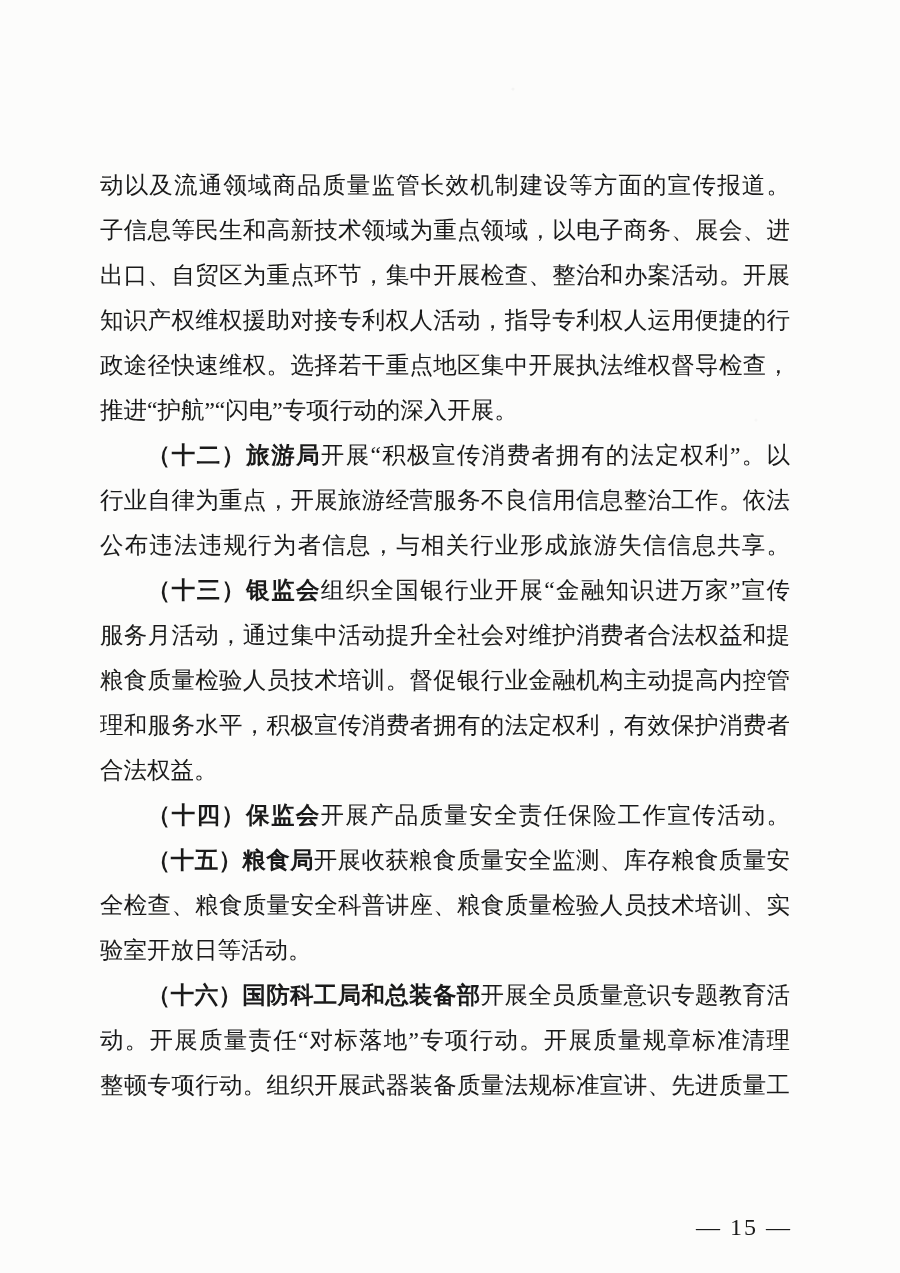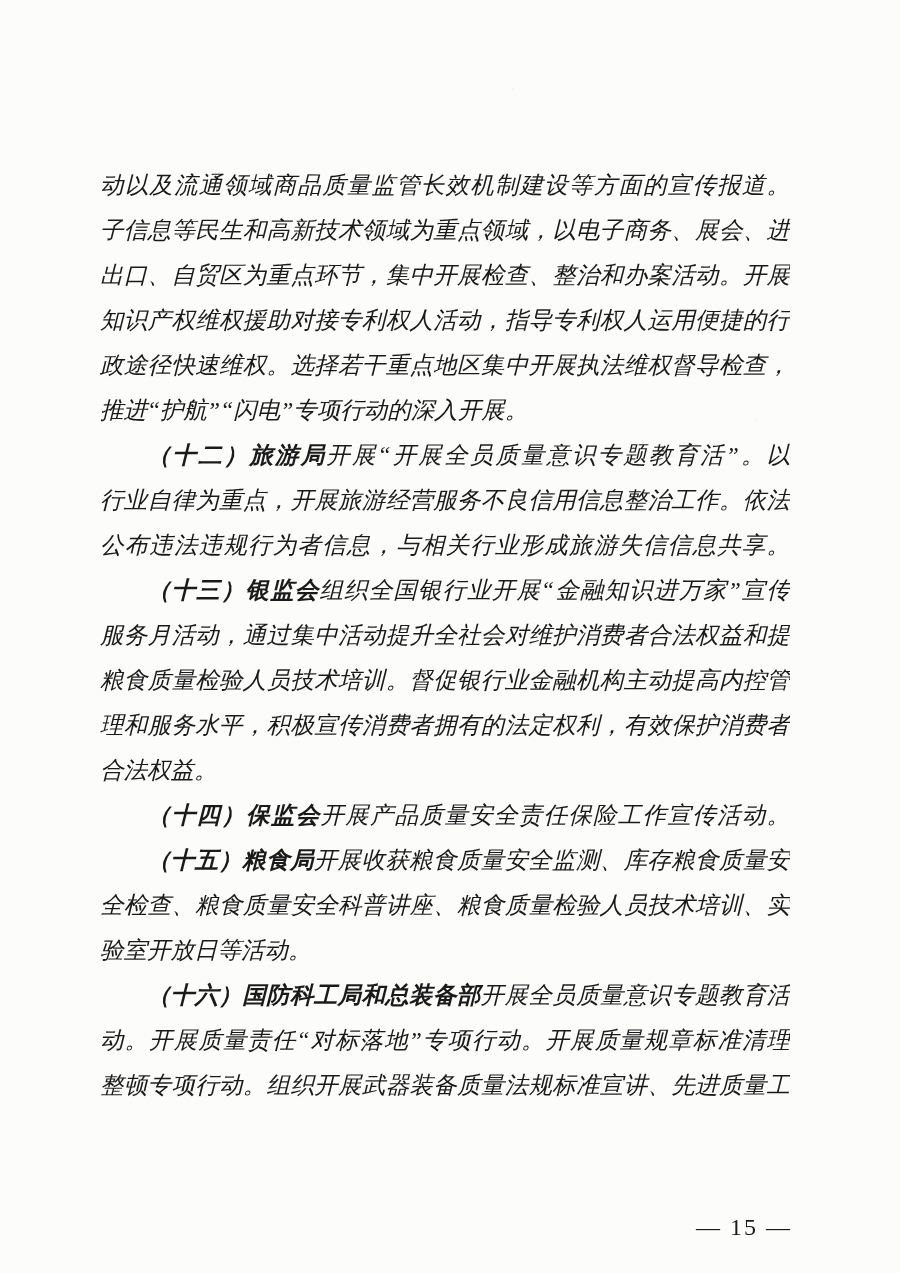--- a/index.html
+++ b/index.html
@@ -31,21 +31,20 @@
   }
   .line {
     font-size: 23.5px;
     height: 45px;
     line-height: 45px;
     text-align: justify;
     text-align-last: justify;
     text-justify: inter-character;
     overflow: hidden;
     letter-spacing: 0;
-    font-style: italic;
   }
   .line.left {
     text-align: center;
     text-align-last: left;
   }
   .line.indent {
     text-indent: 47px;
   }
   .seg-bold {
     font-weight: 700;
@@ -65,21 +64,21 @@
 <body>
 
 <div class="page">
   <main class="text-block" id="text-block">
       <div class="line"><span class="seg">动以及流通领域商品质量监管长效机制建设等方面的宣传报道。</span></div>
       <div class="line"><span class="seg">子信息等民生和高新技术领域为重点领域，以电子商务、展会、进</span></div>
       <div class="line"><span class="seg">出口、自贸区为重点环节，集中开展检查、整治和办案活动。开展</span></div>
       <div class="line"><span class="seg">知识产权维权援助对接专利权人活动，指导专利权人运用便捷的行</span></div>
       <div class="line"><span class="seg">政途径快速维权。选择若干重点地区集中开展执法维权督导检查，</span></div>
       <div class="line left"><span class="seg">推进“护航”“闪电”专项行动的深入开展。</span></div>
-      <div class="line indent"><span class="seg seg-bold">（十二）旅游局</span><span class="seg">开展“开展全员质量意识专题教育活”。以</span></div>
+      <div class="line indent"><span class="seg seg-bold">（十二）旅游局</span><span class="seg">开展“积极宣传消费者拥有的法定权利”。以</span></div>
       <div class="line"><span class="seg">行业自律为重点，开展旅游经营服务不良信用信息整治工作。依法</span></div>
       <div class="line"><span class="seg">公布违法违规行为者信息，与相关行业形成旅游失信信息共享。</span></div>
       <div class="line indent"><span class="seg seg-bold">（十三）银监会</span><span class="seg">组织全国银行业开展“金融知识进万家”宣传</span></div>
       <div class="line"><span class="seg">服务月活动，通过集中活动提升全社会对维护消费者合法权益和提</span></div>
       <div class="line"><span class="seg">粮食质量检验人员技术培训。督促银行业金融机构主动提高内控管</span></div>
       <div class="line"><span class="seg">理和服务水平，积极宣传消费者拥有的法定权利，有效保护消费者</span></div>
       <div class="line left"><span class="seg">合法权益。</span></div>
       <div class="line indent"><span class="seg seg-bold">（十四）保监会</span><span class="seg">开展产品质量安全责任保险工作宣传活动。</span></div>
       <div class="line indent"><span class="seg seg-bold">（十五）粮食局</span><span class="seg">开展收获粮食质量安全监测、库存粮食质量安</span></div>
       <div class="line"><span class="seg">全检查、粮食质量安全科普讲座、粮食质量检验人员技术培训、实</span></div>

